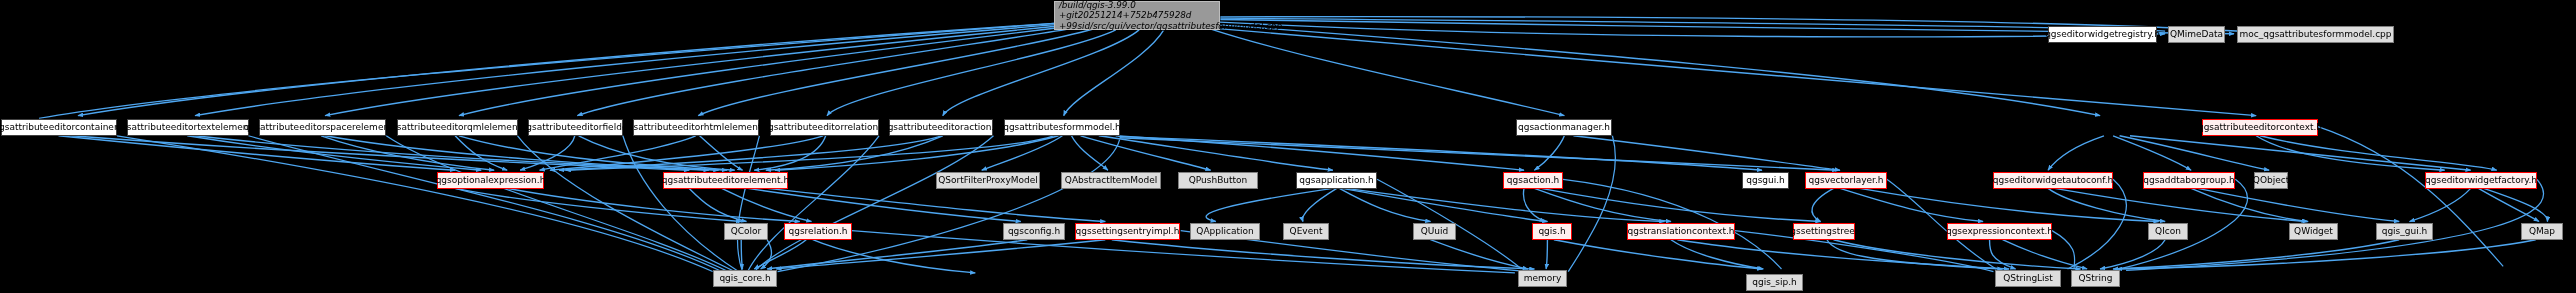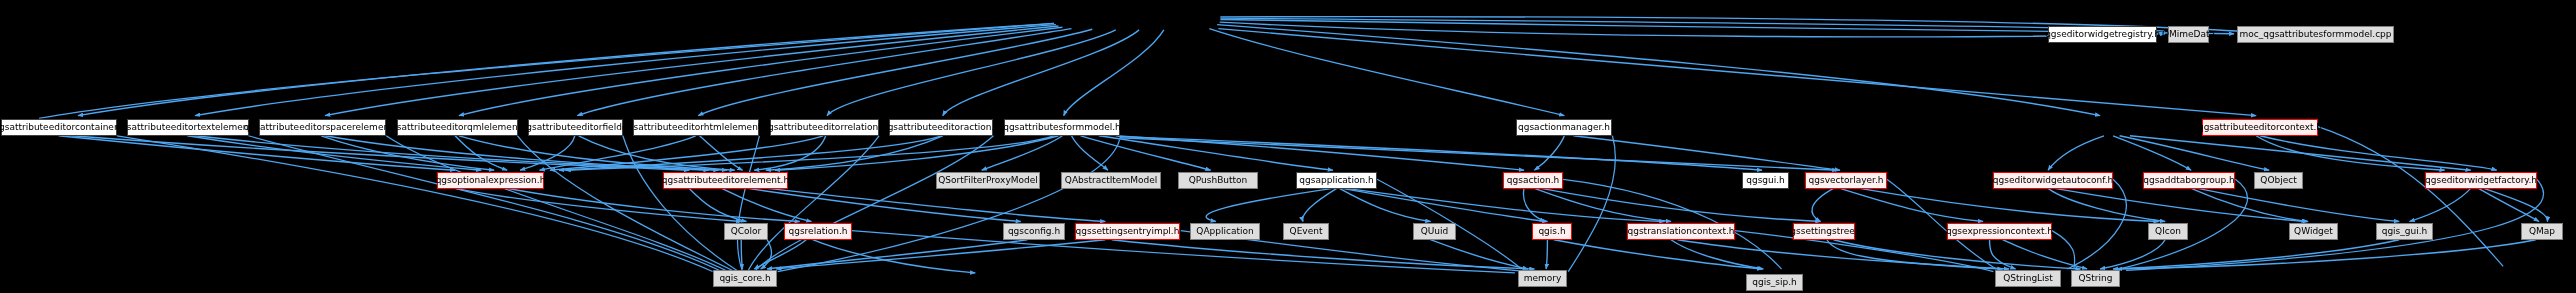--- a/index.html
+++ b/index.html
@@ -151,25 +151,30 @@
       <path d="M3250,276 C3300,320 3250,380 3180,414"></path>
       <path d="M3438,276 C3500,320 3400,380 3260,414"></path>
       <path d="M3902,276 C3940,320 3900,380 3270,416"></path>
       <path d="M1310,355 C1500,370 1900,400 2330,420"></path>
       <path d="M2668,355 C2800,370 3000,400 3066,418"></path>
       <path d="M1816,355 C2000,380 2200,405 2350,418"></path>
       <path d="M3156,355 C3200,380 3190,400 3190,414"></path>
     </g>
   </svg>
 
+  <div class="node n-root" style="left:1054px;top:1.3px;width:166px;height:29px;">
+    <span>/build/qgis-3.99.0</span>
+    <span>+git20251214+752b475928d</span>
+    <span>+99sid/src/gui/vector/qgsattributesformmodel.cpp</span>
+  </div>
 
   <div class="node n-white" style="left:2048px;top:26px;width:109px;">
       <span class="cap">qgseditorwidgetregistry.h</span>
     </div>
-  <div class="node n-gray" style="left:2168px;top:26px;width:41px;">
+  <div class="node n-gray" style="left:2168px;top:26px;width:57px;">
       <span class="cap">QMimeData</span>
     </div>
   <div class="node n-gray" style="left:2237px;top:26px;width:157px;">
       <span class="cap">moc_qgsattributesformmodel.cpp</span>
     </div>
 
   <div class="node n-white" style="left:1.3px;top:119px;width:116px;">
       <span class="cap">qgsattributeeditorcontainer.h</span>
     </div>
   <div class="node n-white" style="left:127px;top:119px;width:122px;">
@@ -229,21 +234,21 @@
     </div>
   <div class="node n-red" style="left:1805px;top:172px;width:82px;">
       <span class="cap">qgsvectorlayer.h</span>
     </div>
   <div class="node n-red" style="left:1993px;top:172px;width:120px;">
       <span class="cap">qgseditorwidgetautoconf.h</span>
     </div>
   <div class="node n-red" style="left:2143px;top:172px;width:92px;">
       <span class="cap">qgsaddtaborgroup.h</span>
     </div>
-  <div class="node n-gray" style="left:2254px;top:172px;width:49px;">
+  <div class="node n-gray" style="left:2254px;top:172px;width:34px;">
       <span class="cap">QObject</span>
     </div>
   <div class="node n-red" style="left:2425px;top:172px;width:112px;">
       <span class="cap">qgseditorwidgetfactory.h</span>
     </div>
 
   <div class="node n-gray" style="left:724px;top:223px;width:44px;">
       <span class="cap">QColor</span>
     </div>
   <div class="node n-red" style="left:784px;top:223px;width:68px;">

